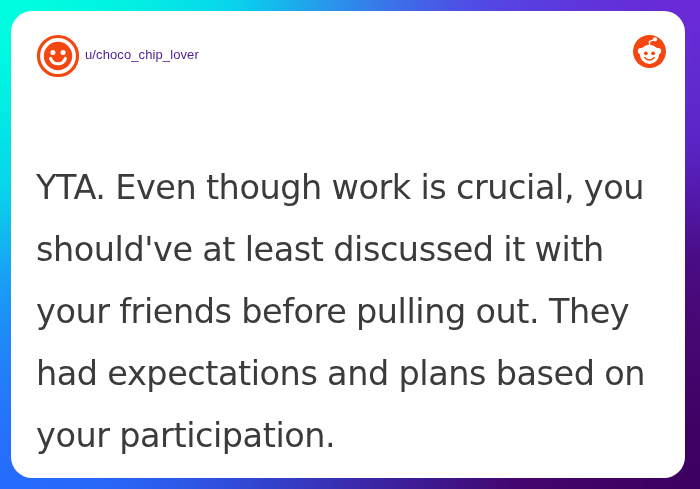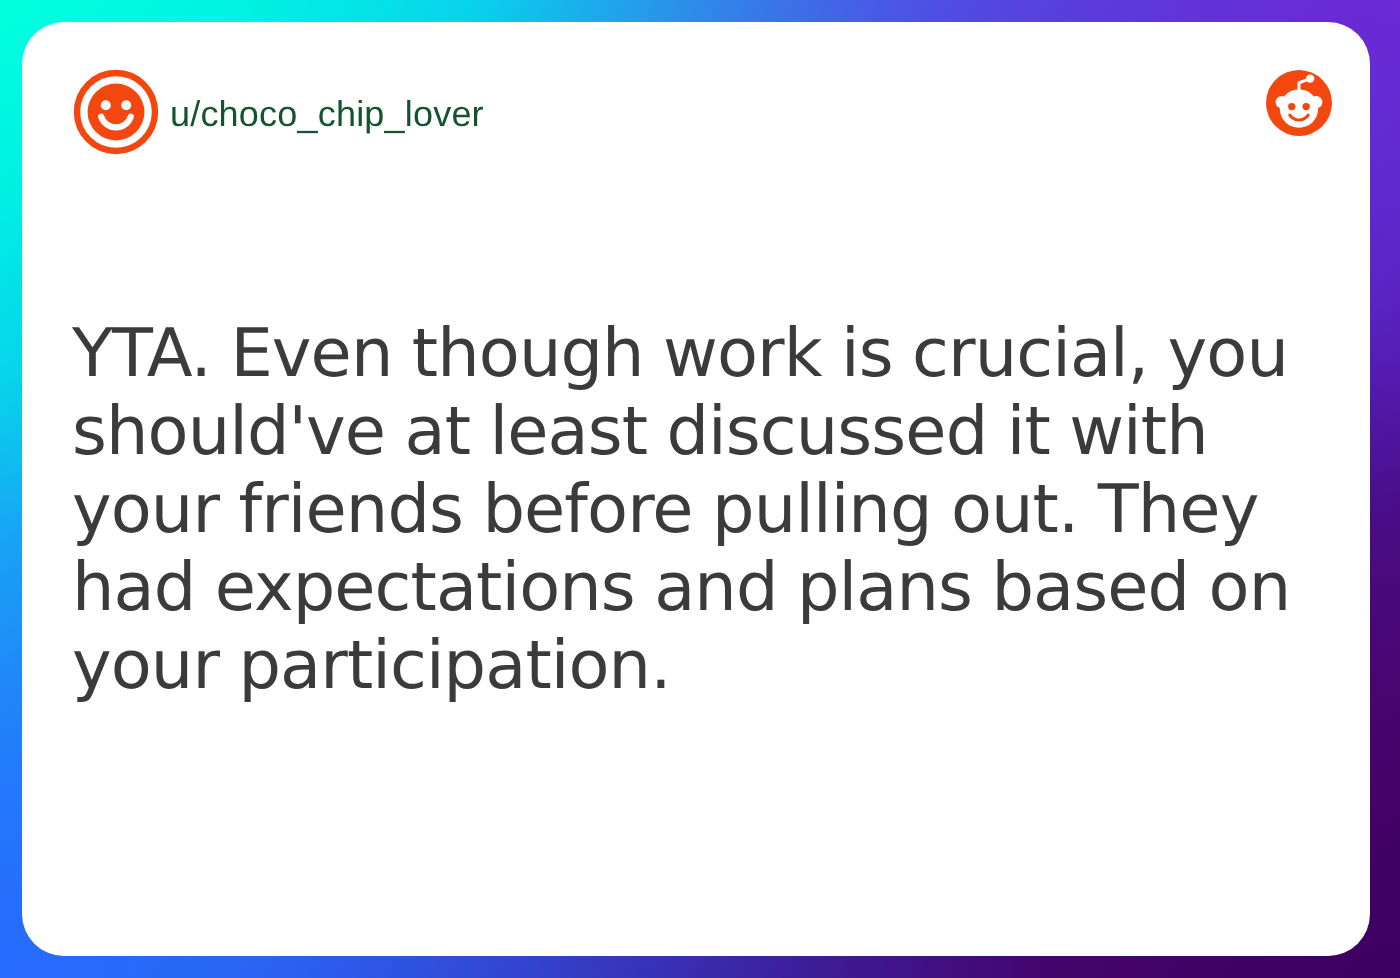--- a/index.html
+++ b/index.html
@@ -74,23 +74,23 @@
     top: 23px;
     width: 44px;
     height: 44px;
   }
   .avatar-wrap svg { display: block; }
 
   .username {
     position: absolute;
     left: 74px;
     top: 36px;
-    font-size: 18px;
+    font-size: 13px;
     letter-spacing: 0.1px;
-    color: #14532d;
+    color: #4c1d95;
     font-family: "Liberation Sans", sans-serif;
     white-space: nowrap;
   }
 
   .brand-logo {
     position: absolute;
     left: 622px;
     top: 24px;
     width: 33px;
     height: 33px;
@@ -102,21 +102,21 @@
     position: absolute;
     left: 25px;
     top: 146px;
     width: 622px;
   }
   #post-text {
     margin: 0;
     font-family: "DejaVu Sans", sans-serif;
     font-size: 33.5px;
     font-weight: 400;
-    line-height: 39px;
+    line-height: 62px;
     color: #3b3b3b;
     letter-spacing: -0.45px;
     word-spacing: -0.5px;
     white-space: pre-wrap;
   }
 </style>
 </head>
 <body>
 
 <div id="stage">

